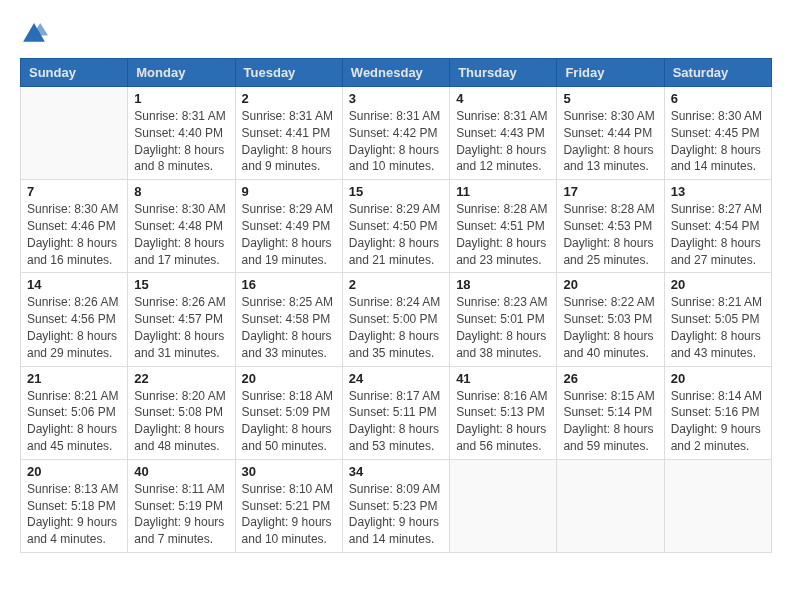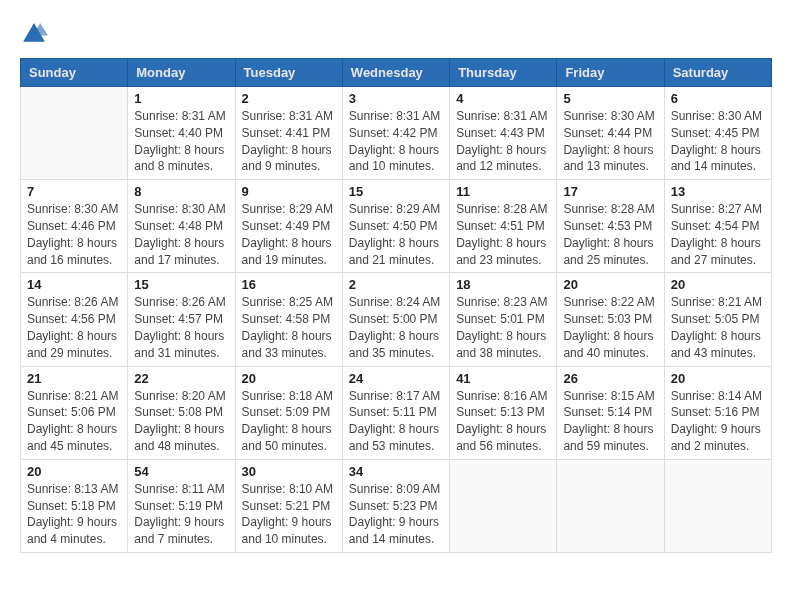--- a/index.html
+++ b/index.html
@@ -235,21 +235,21 @@
           <span class="day-number">20</span>
           <div class="day-info">Sunrise: 8:14 AM<br>Sunset: 5:16 PM<br>Daylight: 9 hours<br>and 2 minutes.</div>
         </td>
       </tr>
       <tr>
         <td>
           <span class="day-number">20</span>
           <div class="day-info">Sunrise: 8:13 AM<br>Sunset: 5:18 PM<br>Daylight: 9 hours<br>and 4 minutes.</div>
         </td>
         <td>
-          <span class="day-number">54</span>
+          <span class="day-number">40</span>
           <div class="day-info">Sunrise: 8:11 AM<br>Sunset: 5:19 PM<br>Daylight: 9 hours<br>and 7 minutes.</div>
         </td>
         <td>
           <span class="day-number">30</span>
           <div class="day-info">Sunrise: 8:10 AM<br>Sunset: 5:21 PM<br>Daylight: 9 hours<br>and 10 minutes.</div>
         </td>
         <td>
           <span class="day-number">34</span>
           <div class="day-info">Sunrise: 8:09 AM<br>Sunset: 5:23 PM<br>Daylight: 9 hours<br>and 14 minutes.</div>
         </td>

